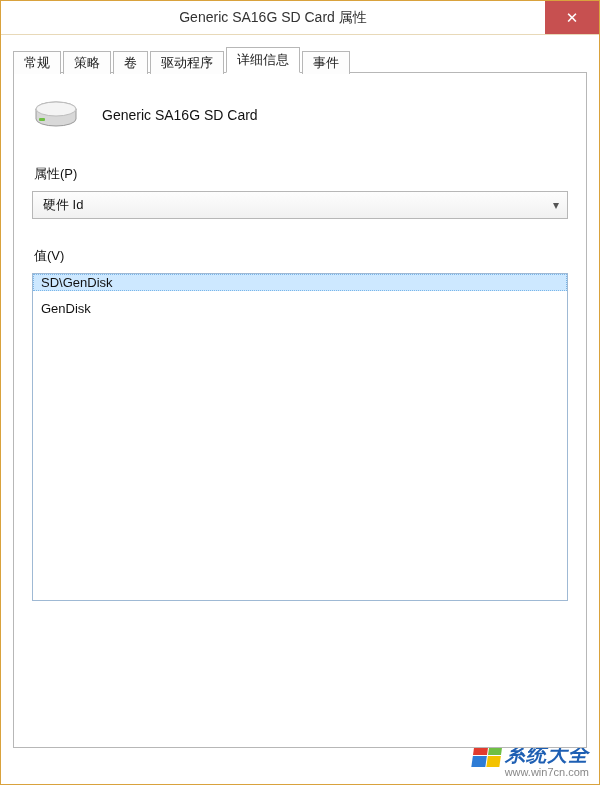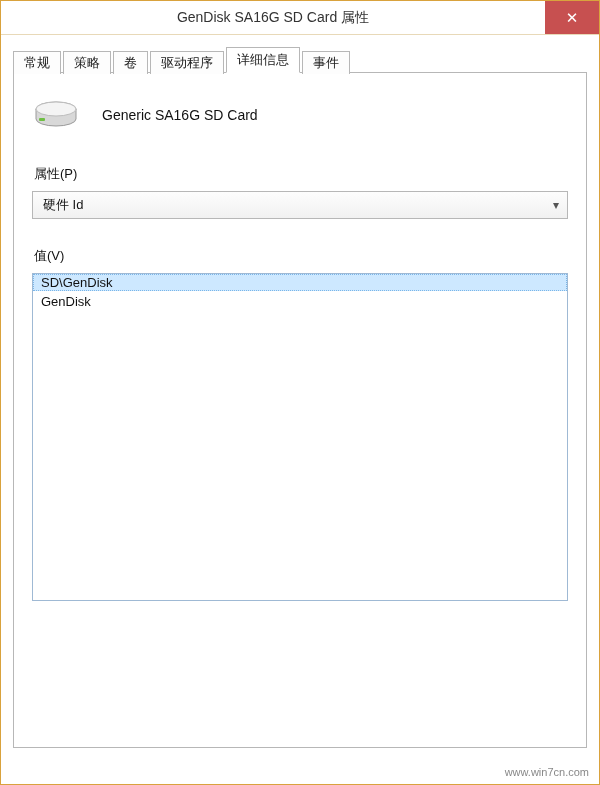--- a/index.html
+++ b/index.html
@@ -119,21 +119,21 @@
   }
   .combo-text { color:#111; }
   .combo-arrow { color:#555; font-size:12px; }
   .listbox {
     border: 1px solid #9fb9d4;
     background: #fff;
     height: 328px;
     overflow: auto;
   }
   .list-item {
-    padding: 3px 8px;
+    padding: 10px 8px;
     color: #111;
     font-size: 13px;
     cursor: default;
   }
   .list-item.selected {
     background: #cde8ff;
     border: 1px dotted #7bb6e8;
     padding: 0 7px;
   }
   .watermark {
@@ -172,21 +172,21 @@
     font-size: 11px;
     color: #888;
     margin-top: -2px;
   }
 </style>
 </head>
 <body>
 
 <div class="window">
   <div class="titlebar">
-    <div class="titlebar-title">GenDisk SA16G SD Card 属性</div>
+    <div class="titlebar-title">Generic SA16G SD Card 属性</div>
     <div class="close-btn">
       <span>✕</span>
     </div>
   </div>
 
   <div class="client">
 
     <div class="tabstrip">
       <div class="tab">
           <span>常规</span>
@@ -230,17 +230,26 @@
 
       <div class="field-label">值(V)</div>
       <div class="listbox">
         <div class="list-item selected">SD\GenDisk</div>
         <div class="list-item">GenDisk</div>
       </div>
 
     </div>
 
     <div class="watermark">
+      <div class="watermark-logo">
+        <div class="flag">
+            <div></div>
+            <div></div>
+            <div></div>
+            <div></div>
+          </div>
+        <span class="wm-text-cn">系统大全</span>
+      </div>
       <div class="wm-url">www.win7cn.com</div>
     </div>
 
   </div>
 </div>
 
 </body></html>

